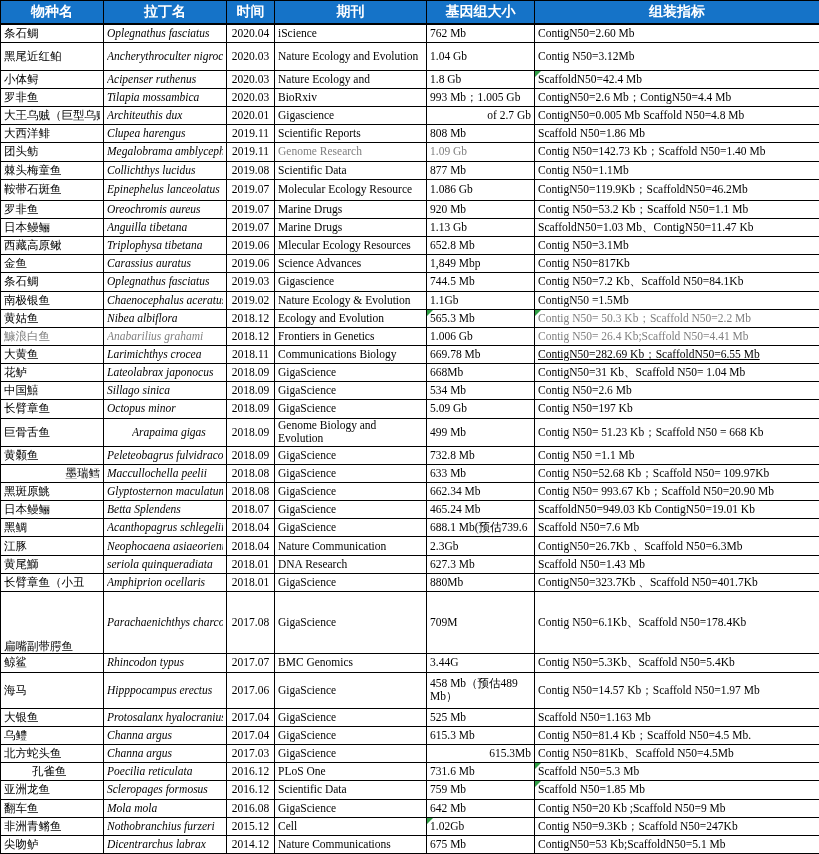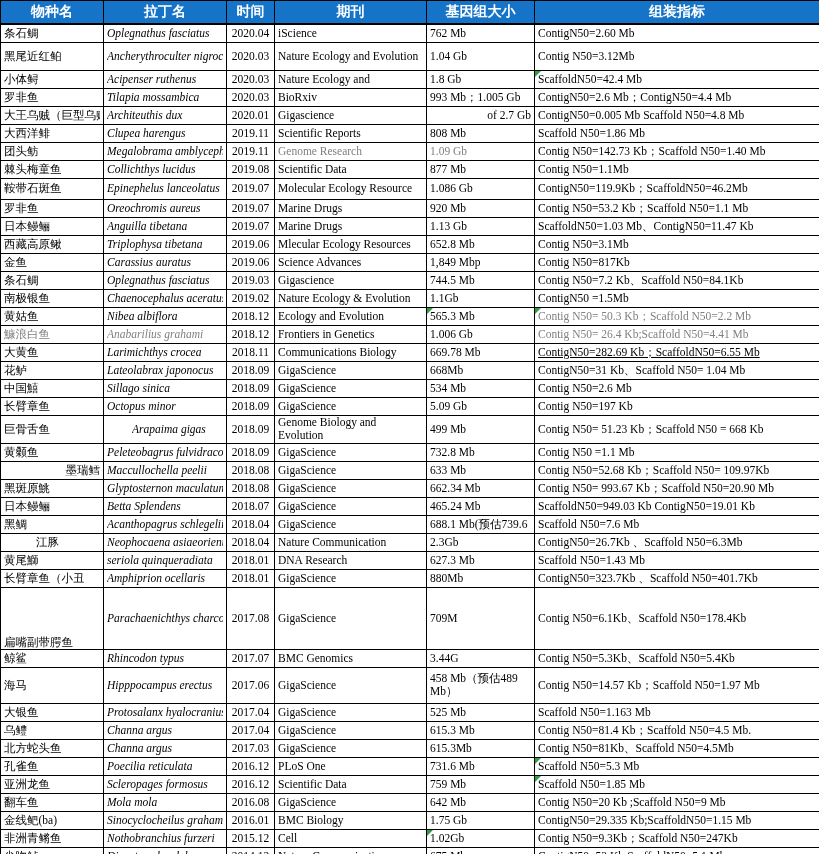--- a/index.html
+++ b/index.html
@@ -582,21 +582,21 @@
           </td>
           <td class="c-genome nowrap">
             <div class="cb" style="max-height: 16px;">688.1 Mb(预估739.6</div>
           </td>
           <td class="c-assembly">
             <div class="cb" style="max-height: 16px;">Scaffold N50=7.6 Mb</div>
           </td>
         </tr>
         <tr style="height: 18px;">
           <td class="c-species nowrap">
-            <div class="cb" style="max-height: 16px; margin-left: 32px;">江豚</div>
+            <div class="cb" style="max-height: 16px;">江豚</div>
           </td>
           <td class="c-latin nowrap">
             <div class="cb" style="max-height: 16px;">Neophocaena asiaeorient</div>
           </td>
           <td class="c-date nowrap">
             <div class="cb" style="max-height: 16px;">2018.04</div>
           </td>
           <td class="c-journal nowrap">
             <div class="cb" style="max-height: 16px;">Nature Communication</div>
           </td>
@@ -754,29 +754,29 @@
           <td class="c-latin nowrap">
             <div class="cb" style="max-height: 16px;">Channa argus</div>
           </td>
           <td class="c-date nowrap">
             <div class="cb" style="max-height: 16px;">2017.03</div>
           </td>
           <td class="c-journal nowrap">
             <div class="cb" style="max-height: 16px;">GigaScience</div>
           </td>
           <td class="c-genome nowrap">
-            <div class="cb" style="max-height: 16px;">615.3Mb</div>
+            <div class="cb" style="max-height: 16px; text-align: right;">615.3Mb</div>
           </td>
           <td class="c-assembly">
             <div class="cb" style="max-height: 16px;">Contig N50=81Kb、Scaffold N50=4.5Mb</div>
           </td>
         </tr>
         <tr style="height: 18px;">
           <td class="c-species nowrap">
-            <div class="cb" style="max-height: 16px;">孔雀鱼</div>
+            <div class="cb" style="max-height: 16px; margin-left: 28px;">孔雀鱼</div>
           </td>
           <td class="c-latin nowrap">
             <div class="cb" style="max-height: 16px;">Poecilia reticulata</div>
           </td>
           <td class="c-date nowrap">
             <div class="cb" style="max-height: 16px;">2016.12</div>
           </td>
           <td class="c-journal nowrap">
             <div class="cb" style="max-height: 16px;">PLoS One</div>
           </td>
@@ -820,40 +820,20 @@
             <div class="cb" style="max-height: 16px;">2016.08</div>
           </td>
           <td class="c-journal nowrap">
             <div class="cb" style="max-height: 16px;">GigaScience</div>
           </td>
           <td class="c-genome nowrap">
             <div class="cb" style="max-height: 16px;">642 Mb</div>
           </td>
           <td class="c-assembly">
             <div class="cb" style="max-height: 16px;">Contig N50=20 Kb ;Scaffold N50=9 Mb</div>
-          </td>
-        </tr>
-        <tr style="height: 18px;">
-          <td class="c-species nowrap">
-            <div class="cb" style="max-height: 16px;">金线鲃(ba)</div>
-          </td>
-          <td class="c-latin nowrap">
-            <div class="cb" style="max-height: 16px;">Sinocyclocheilus graham</div>
-          </td>
-          <td class="c-date nowrap">
-            <div class="cb" style="max-height: 16px;">2016.01</div>
-          </td>
-          <td class="c-journal nowrap">
-            <div class="cb" style="max-height: 16px;">BMC Biology</div>
-          </td>
-          <td class="c-genome nowrap">
-            <div class="cb" style="max-height: 16px;">1.75 Gb</div>
-          </td>
-          <td class="c-assembly">
-            <div class="cb" style="max-height: 16px;">ContigN50=29.335 Kb;ScaffoldN50=1.15 Mb</div>
           </td>
         </tr>
         <tr style="height: 18px;">
           <td class="c-species nowrap">
             <div class="cb" style="max-height: 16px;">非洲青鳉鱼</div>
           </td>
           <td class="c-latin nowrap">
             <div class="cb" style="max-height: 16px;">Nothobranchius furzeri</div>
           </td>
           <td class="c-date nowrap">

